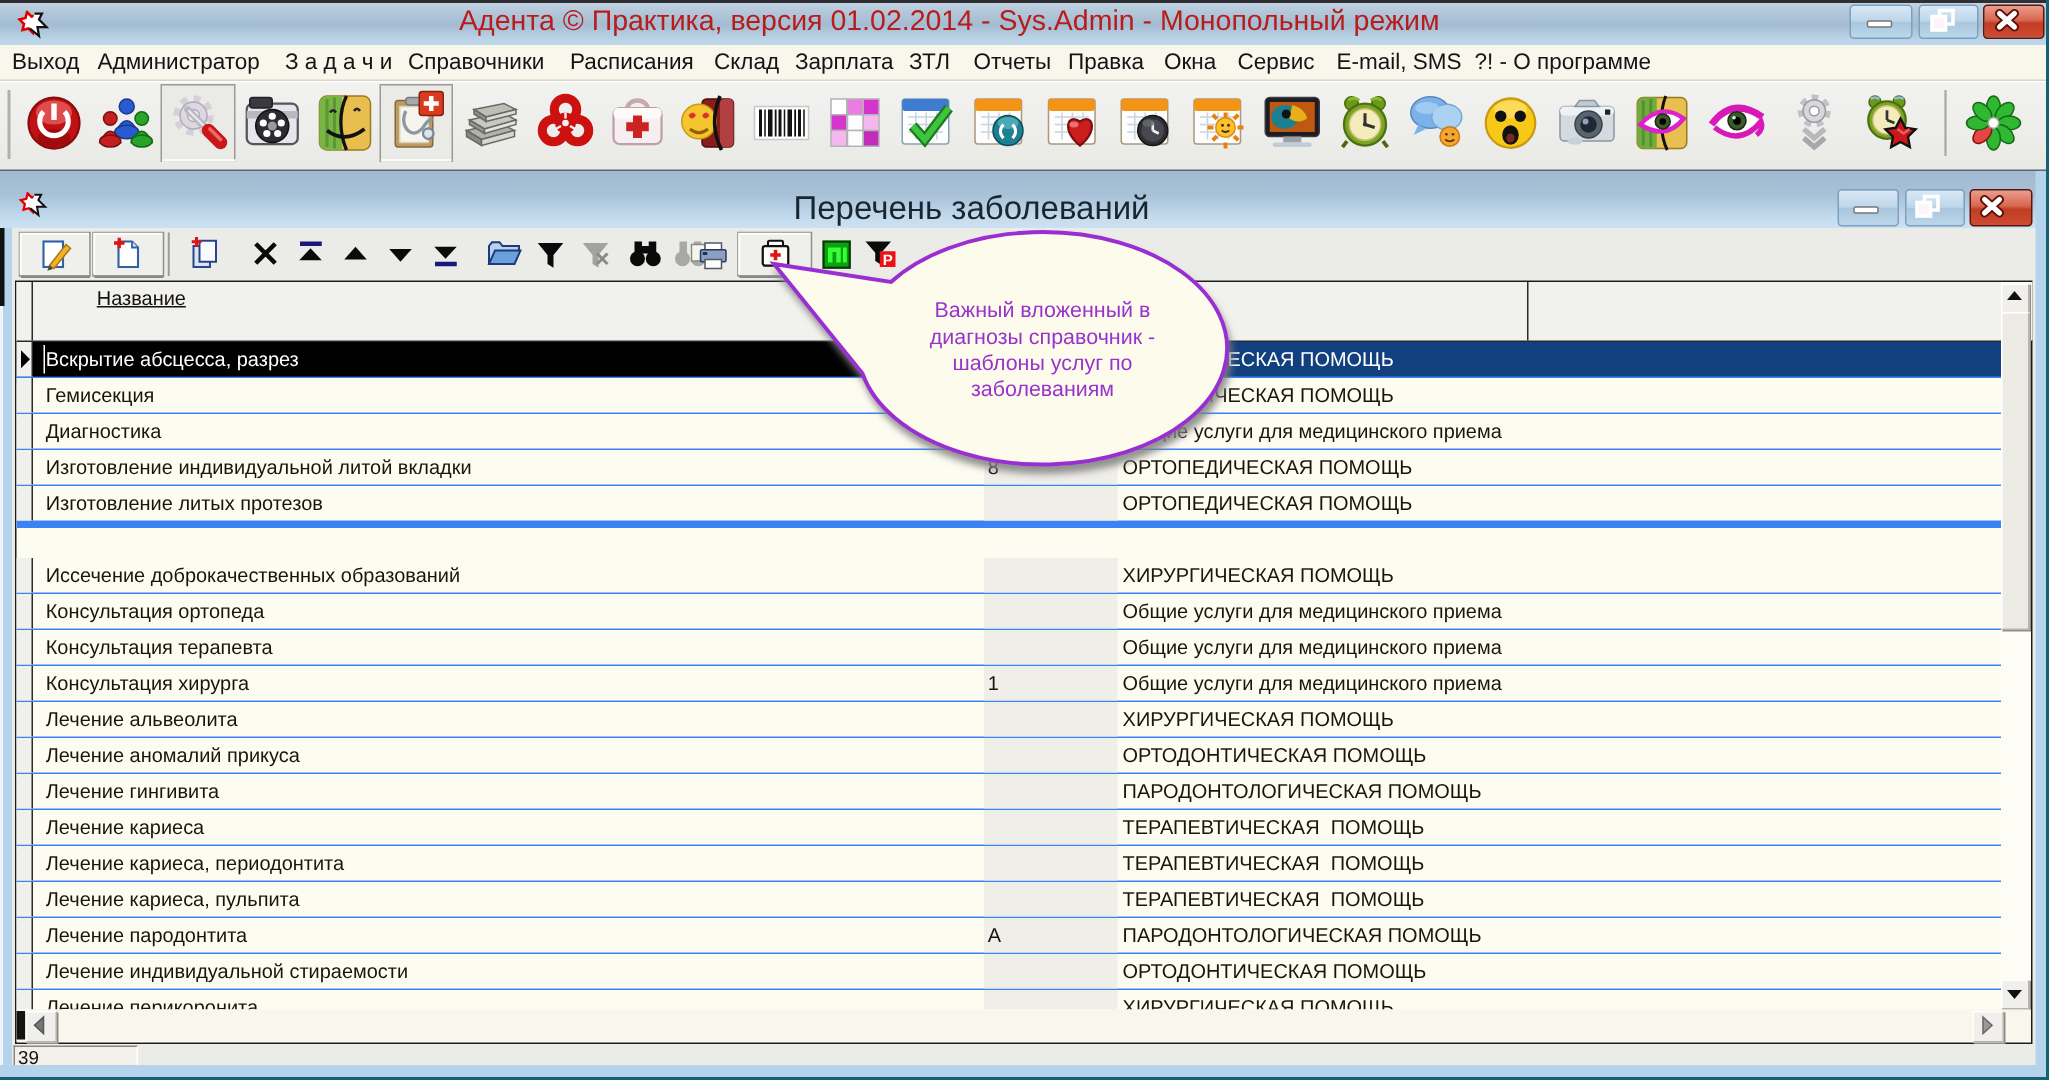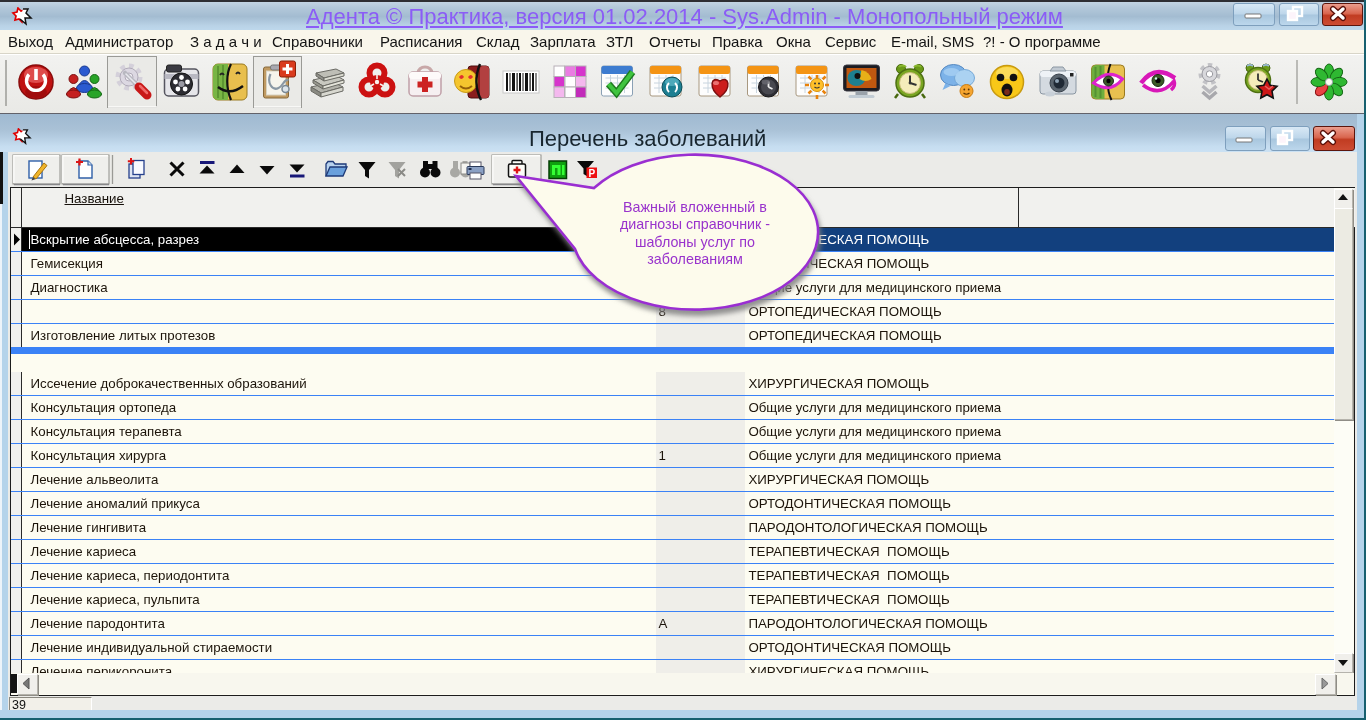--- a/index.html
+++ b/index.html
@@ -2,40 +2,40 @@
 <html><head>
 <meta charset="utf-8">
 <style>
   html,body{margin:0;padding:0;}
   body{width:1366px;height:720px;overflow:hidden;font-family:"Liberation Sans",sans-serif;}
   #app{position:relative;width:1366px;height:720px;background:#ebebe8;overflow:hidden;}
   .abs{position:absolute;}
   
   #titlebar{left:0;top:0;width:1366px;height:30px;
     background:linear-gradient(180deg,#c8d8e6 0%,#b3c8da 25%,#a3bcd1 55%,#b9d2e6 85%,#bed8ec 100%);}
-  #titletext{left:306px;top:4px;width:660px;height:22px;font-size:22px;color:#8b5cf6;white-space:nowrap;text-decoration:underline;}
+  #titletext{left:306px;top:4px;width:660px;height:22px;font-size:19px;color:#b91c1c;white-space:nowrap;}
   .winbtn{top:3px;height:21px;border-radius:3px;}
   .wb-blue{background:linear-gradient(180deg,#d8e8f5 0%,#bdd6ea 48%,#a8c6de 52%,#bcd7ec 100%);border:1px solid #7e9fbd;}
   .wb-red{background:linear-gradient(180deg,#eb9d8d 0%,#d9664f 45%,#c13c22 55%,#cd4c33 100%);border:1px solid #5c150c;}
   
   #menubar{left:0;top:30px;width:1366px;height:23px;background:#f9f6eb;border-bottom:1px solid #d8d5c8;}
   .mi{position:absolute;top:3px;font-size:15px;color:#141414;white-space:nowrap;}
   
   #toolbar{left:0;top:54px;width:1366px;height:58px;background:linear-gradient(180deg,#f2f2f0,#e9e9e6);border-top:1px solid #fff;border-bottom:2px solid #62626a;}
   
   #mdititle{left:0;top:114px;width:1366px;height:38px;
     background:linear-gradient(180deg,#9fb9d1 0%,#a9c1d6 40%,#b4cce1 60%,#c6ddf0 85%,#cbe1f3 100%);}
   #mdititletext{left:529px;top:126px;width:212px;font-size:22px;color:#18262f;white-space:nowrap;}
   .winbtn2{top:126px;height:23px;border-radius:3px;}
   
   #mdibody{left:0;top:152px;width:1366px;height:560px;background:#ebebe8;}
   
   #gridframe{left:10px;top:187px;width:1343px;height:507px;border:1px solid #1c1c1c;background:#fdfcf1;}
   #gridheader{left:0;top:0;width:1344px;height:39px;background:#f1f1ee;border-bottom:1px solid #2a2a2a;}
-  .row{position:absolute;left:0;width:1323px;height:23px;border-bottom:7px solid #3b82f6;background:#fdfcf1;}
+  .row{position:absolute;left:0;width:1323px;height:23px;border-bottom:5px solid #3b82f6;background:#fdfcf1;}
   .ind{position:absolute;left:0;top:0;width:10px;height:23px;background:#f0f0ed;border-right:1px solid #2a2a2a;}
   .c1{position:absolute;left:19.5px;top:4px;font-size:13.3px;color:#1c140a;white-space:nowrap;}
   .c2{position:absolute;left:645px;top:0px;width:89px;height:23px;background:#efeee9;font-size:13.3px;color:#1c140a;}
   .c2 span{position:absolute;left:2.5px;top:4px;}
   .c3{position:absolute;left:737.4px;top:4px;font-size:13.3px;color:#1c140a;white-space:nowrap;}
   
   .sbtn{position:absolute;background:#f0efeb;border:1px solid #b5b3ac;border-top-color:#fff;border-left-color:#fff;box-shadow:1px 1px 0 #8f8d86;}
   
   #statusbox{left:9px;top:697px;width:81px;height:12px;background:#f2f0e9;border:1px solid #8a8880;border-bottom-color:#fff;border-right-color:#fff;font-size:12.5px;color:#111;}
   
@@ -478,20 +478,21 @@
 <div class="c3">ХИРУРГИЧЕСКАЯ ПОМОЩЬ</div>
 </div>
 <div class="row" style="top:48px;">
 <div class="ind"></div>
 <div class="c1">Диагностика</div>
 <div class="c2"></div>
 <div class="c3">Общие услуги для медицинского приема</div>
 </div>
 <div class="row" style="top:72px;">
 <div class="ind"></div>
+<div class="c1">Изготовление индивидуальной литой вкладки</div>
 <div class="c2">
           <span>8</span>
         </div>
 <div class="c3">ОРТОПЕДИЧЕСКАЯ ПОМОЩЬ</div>
 </div>
 <div class="row" style="top:96px;">
 <div class="ind"></div>
 <div class="c1">Изготовление литых протезов</div>
 <div class="c2"></div>
 <div class="c3">ОРТОПЕДИЧЕСКАЯ ПОМОЩЬ</div>

